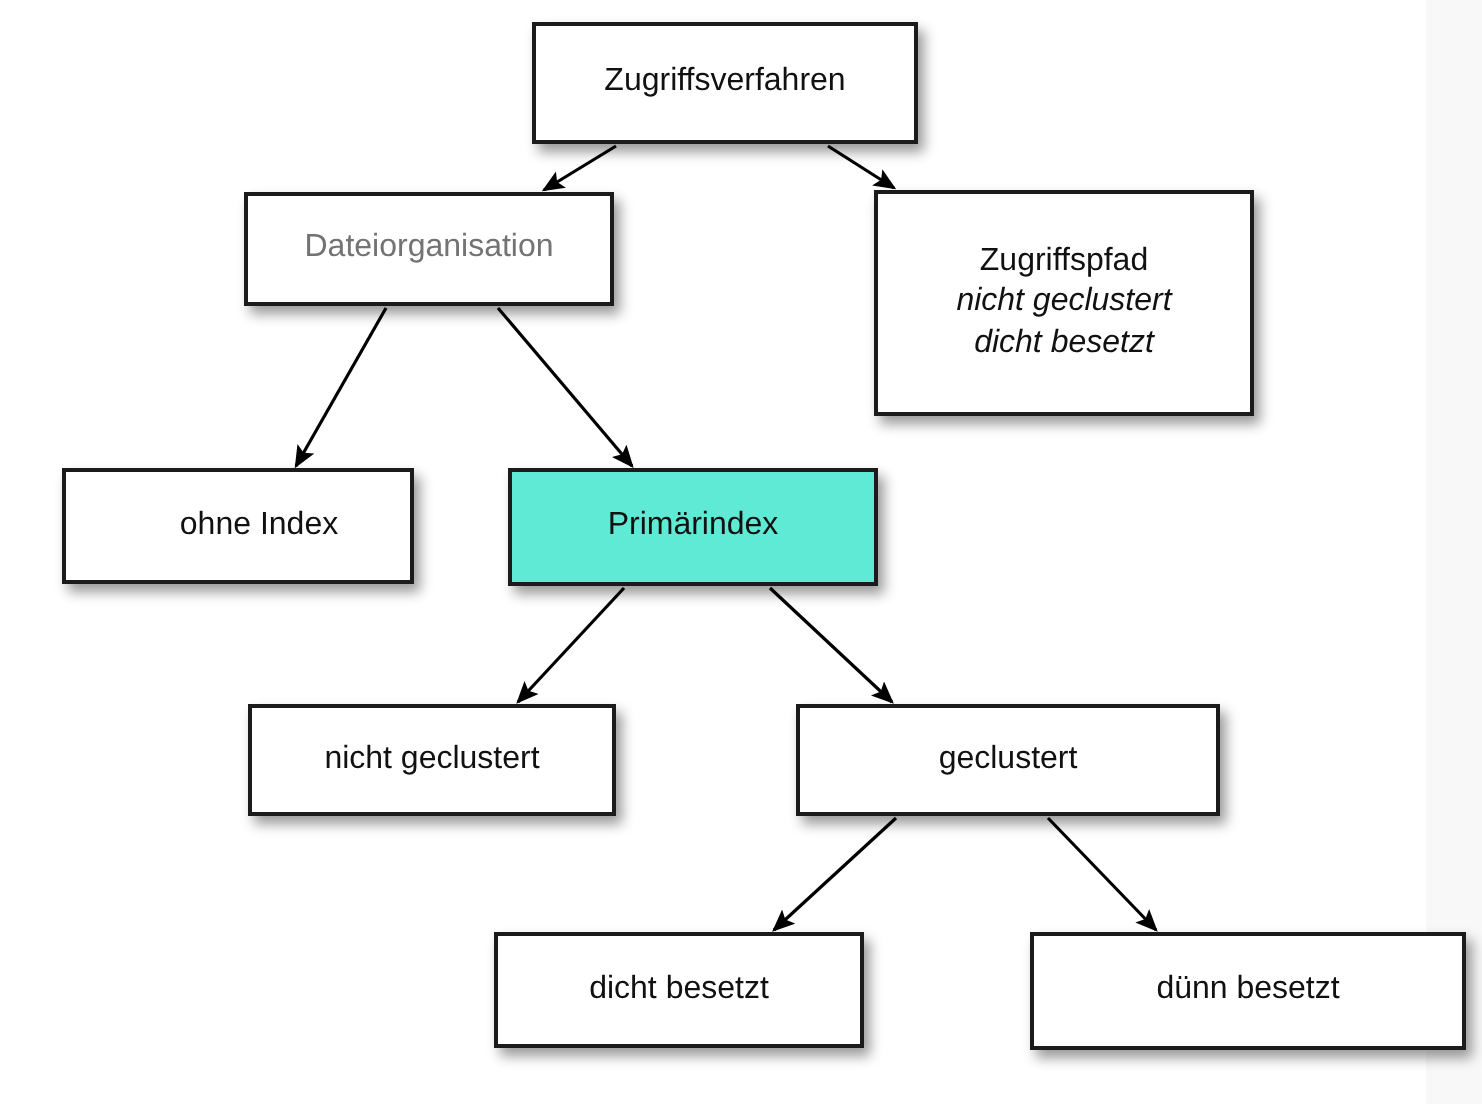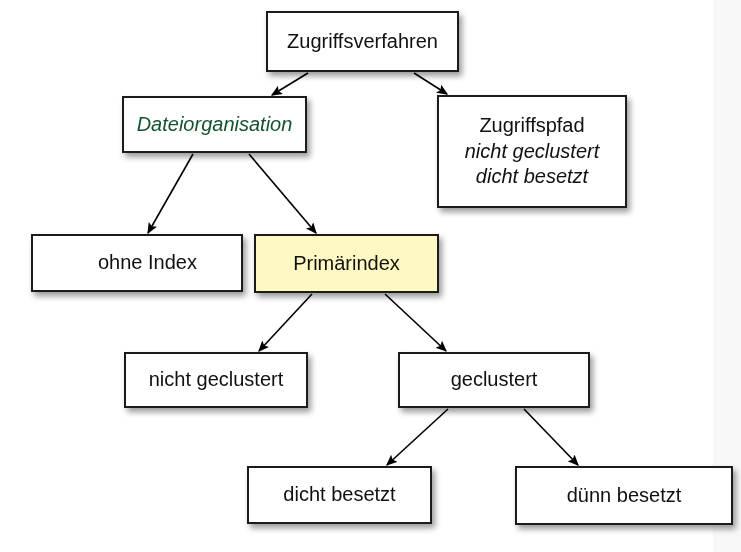--- a/index.html
+++ b/index.html
@@ -36,21 +36,21 @@
   .node {
     position: absolute;
     box-sizing: border-box;
     background: #ffffff;
     border: 2px solid #1b1b1b;
     display: flex;
     flex-direction: column;
     align-items: center;
     justify-content: center;
     color: #111111;
-    font-size: 20px;
+    font-size: 16px;
     line-height: 1.28;
     text-align: center;
     box-shadow: 3px 4px 6px rgba(0,0,0,0.40);
     z-index: 2;
   }
   .node .line {
     display: block;
     white-space: nowrap;
   }
   .node .line.italic {
@@ -79,38 +79,38 @@
         <line x1="385" y1="294" x2="446" y2="351" stroke="#000000" stroke-width="1.6" marker-end="url(#arrowhead)"></line>
         <line x1="448" y1="409" x2="387" y2="465" stroke="#000000" stroke-width="1.6" marker-end="url(#arrowhead)"></line>
         <line x1="524" y1="409" x2="578" y2="465" stroke="#000000" stroke-width="1.6" marker-end="url(#arrowhead)"></line>
       </g>
   </svg>
 
   <div id="nodes-layer">
       <div class="node" style="left: 266px; top: 11px; width: 193px; height: 61px; border-color: rgb(27, 27, 27); background: rgb(255, 255, 255); color: rgb(17, 17, 17);">
         <span class="line">Zugriffsverfahren</span>
       </div>
-      <div class="node" style="left: 122px; top: 96px; width: 185px; height: 57px; border-color: rgb(27, 27, 27); background: rgb(255, 255, 255); color: #14532d; font-style: italic;">
+      <div class="node" style="left: 122px; top: 96px; width: 185px; height: 57px; border-color: rgb(27, 27, 27); background: rgb(255, 255, 255); color: #737373;">
         <span class="line">Dateiorganisation</span>
       </div>
       <div class="node" style="left: 437px; top: 95px; width: 190px; height: 113px; border-color: rgb(27, 27, 27); background: rgb(255, 255, 255); color: rgb(17, 17, 17); text-align: center;">
         <span class="line">Zugriffspfad</span>
         <span class="line italic">nicht geclustert</span>
         <span class="line italic">dicht besetzt</span>
       </div>
-      <div class="node" style="left: 31px; top: 234px; width: 212px; height: 58px; border-color: rgb(27, 27, 27); background: rgb(255, 255, 255); color: rgb(17, 17, 17); padding-left: 21px;">
+      <div class="node" style="left: 31px; top: 234px; width: 176px; height: 58px; border-color: rgb(27, 27, 27); background: rgb(255, 255, 255); color: rgb(17, 17, 17); padding-left: 21px;">
         <span class="line">ohne Index</span>
       </div>
-      <div class="node" style="left: 254px; top: 234px; width: 185px; height: 59px; border-color: rgb(27, 27, 27); background: #fef9c3; color: rgb(17, 17, 17);">
+      <div class="node" style="left: 254px; top: 234px; width: 185px; height: 59px; border-color: rgb(27, 27, 27); background: #5eead4; color: rgb(17, 17, 17);">
         <span class="line">Primärindex</span>
       </div>
       <div class="node" style="left: 124px; top: 352px; width: 184px; height: 56px; border-color: rgb(27, 27, 27); background: rgb(255, 255, 255); color: rgb(17, 17, 17);">
         <span class="line">nicht geclustert</span>
       </div>
-      <div class="node" style="left: 398px; top: 352px; width: 192px; height: 56px; border-color: rgb(27, 27, 27); background: rgb(255, 255, 255); color: rgb(17, 17, 17);">
+      <div class="node" style="left: 398px; top: 352px; width: 212px; height: 56px; border-color: rgb(27, 27, 27); background: rgb(255, 255, 255); color: rgb(17, 17, 17);">
         <span class="line">geclustert</span>
       </div>
       <div class="node" style="left: 247px; top: 466px; width: 185px; height: 58px; border-color: rgb(27, 27, 27); background: rgb(255, 255, 255); color: rgb(17, 17, 17);">
         <span class="line">dicht besetzt</span>
       </div>
       <div class="node" style="left: 515px; top: 466px; width: 218px; height: 59px; border-color: rgb(27, 27, 27); background: rgb(255, 255, 255); color: rgb(17, 17, 17);">
         <span class="line">dünn besetzt</span>
       </div>
     </div>
 

